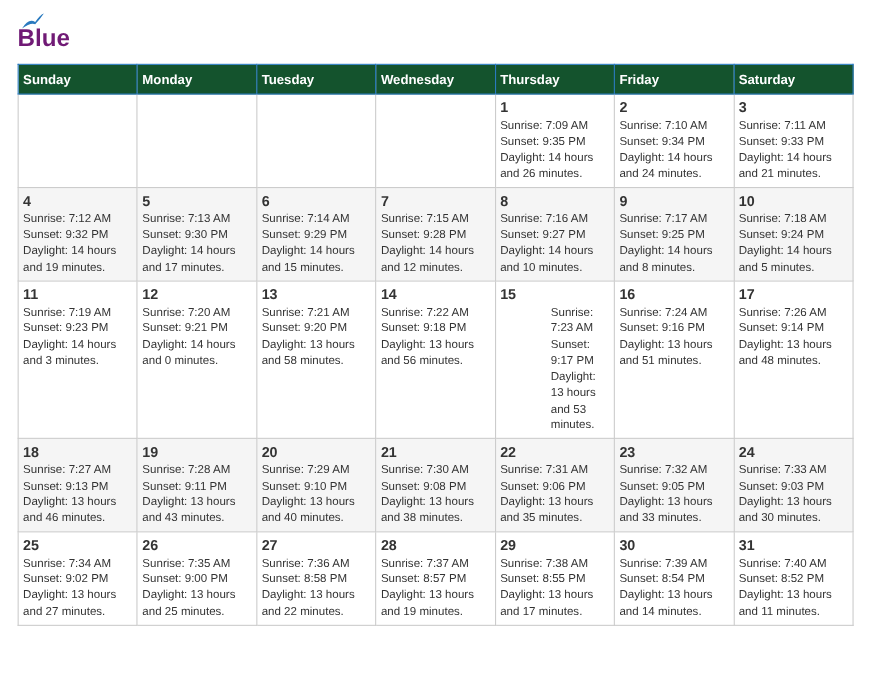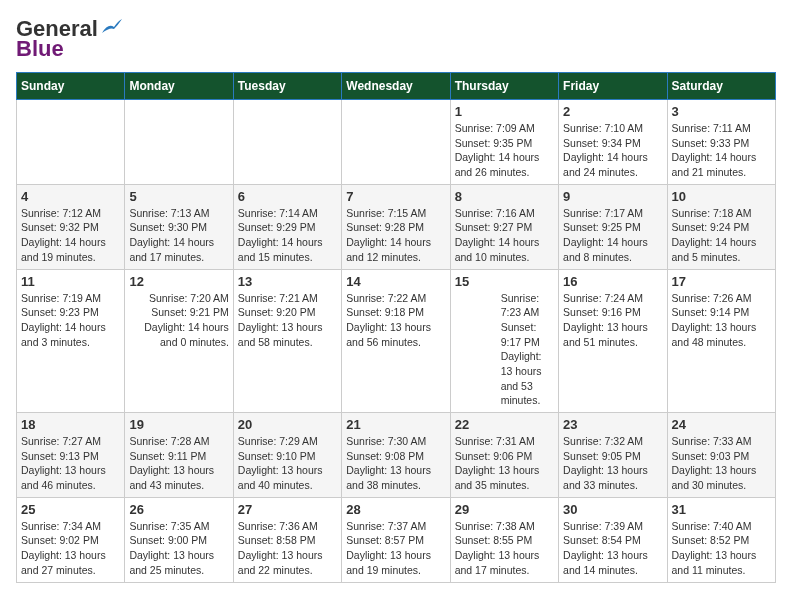--- a/index.html
+++ b/index.html
@@ -74,21 +74,20 @@
     .empty-cell {
       background: #fff !important;
     }
   </style>
 </head>
 <body>
 
 <div class="header-section">
   <div class="logo">
     <div style="display:flex;align-items:center;">
-      <span style="font-size:22px;font-weight:bold;color:#333;">General</span>
       <svg width="22" height="16" viewBox="0 0 22 16" style="margin-left:2px;margin-top:-4px;">
         <path d="M2 14 Q8 4 14 8 Q18 2 22 0 Q18 6 14 10 Q10 8 2 14Z" fill="#2a7abf"></path>
       </svg>
     </div>
     <span style="font-size:22px;font-weight:bold;color:#701a75;margin-top:-6px;">Blue</span>
   </div>
   <div class="title-section">
     <h1></h1>
     <h2></h2>
   </div>
@@ -177,21 +176,21 @@
       </tr>
       <tr>
         <td>
           <div class="day-number">11</div>
           <div class="day-info" style="white-space: pre-line;">Sunrise: 7:19 AM
 Sunset: 9:23 PM
 Daylight: 14 hours and 3 minutes.</div>
         </td>
         <td>
           <div class="day-number">12</div>
-          <div class="day-info" style="white-space: pre-line; text-align: right;">Sunrise: 7:20 AM
+          <div class="day-info" style="white-space: pre-line;">Sunrise: 7:20 AM
 Sunset: 9:21 PM
 Daylight: 14 hours and 0 minutes.</div>
         </td>
         <td>
           <div class="day-number">13</div>
           <div class="day-info" style="white-space: pre-line;">Sunrise: 7:21 AM
 Sunset: 9:20 PM
 Daylight: 13 hours and 58 minutes.</div>
         </td>
         <td>

